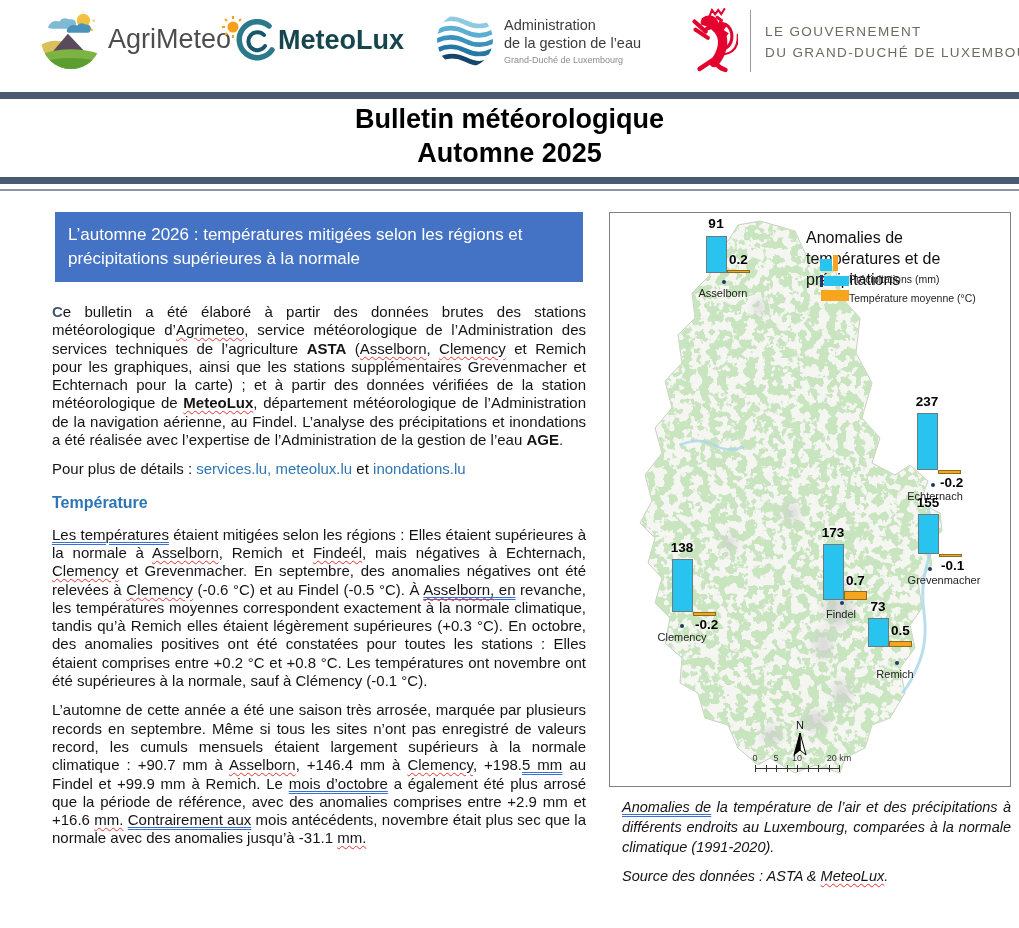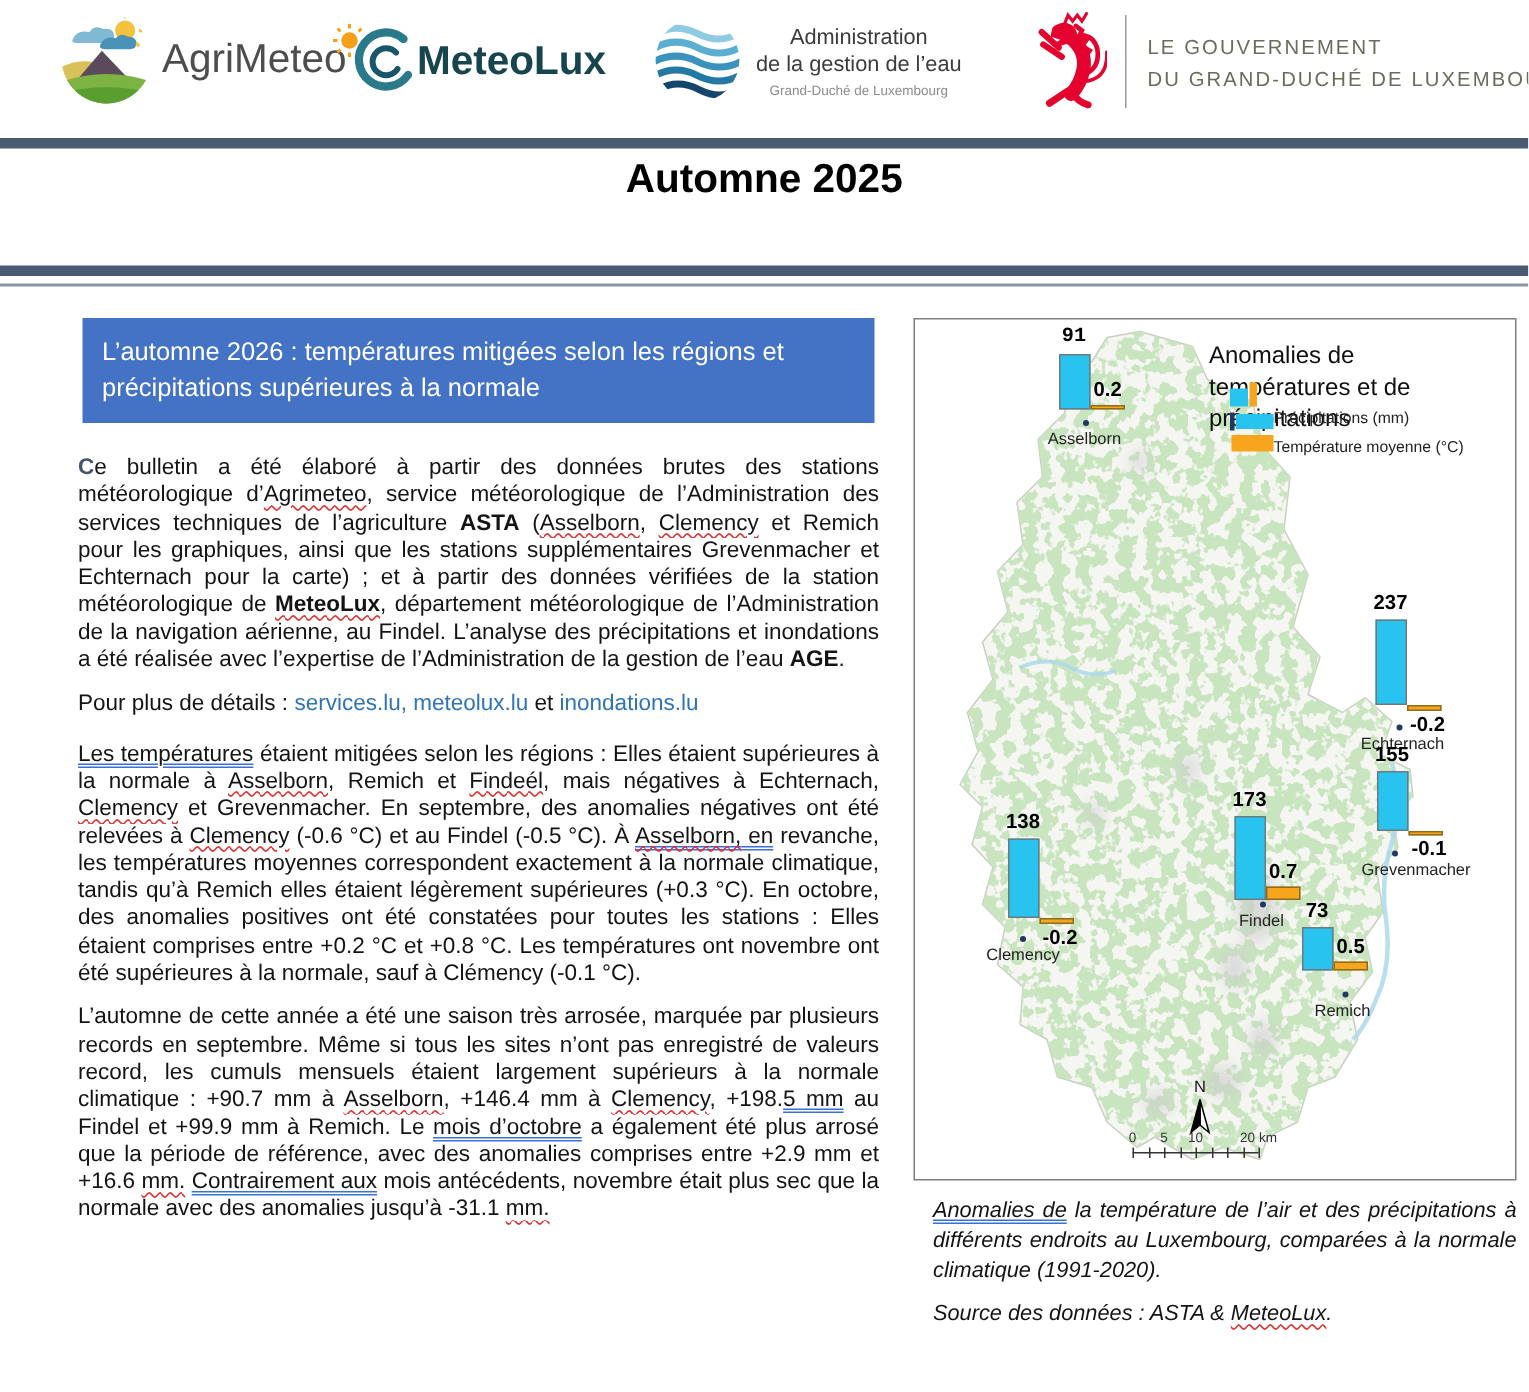--- a/index.html
+++ b/index.html
@@ -7,21 +7,21 @@
         font-family:"Liberation Sans",sans-serif;color:#111;}
 
   
   .logobar{position:absolute;left:0;top:0;width:100%;height:92px;background:#fff;}
   .lg{position:absolute;display:flex;align-items:center;}
   .lg-agr{left:40px;top:8px;}
   .agr-t{font-size:27px;color:#4d4d4d;margin-left:6px;}
   .lg-mlx{left:220px;top:14px;}
   .mlx-t{font-size:27px;font-weight:bold;color:#17454e;margin-left:-4px;}
   .lg-age{left:436px;top:11px;}
-  .age-t{margin-left:10px;text-align:center;}
+  .age-t{margin-left:10px;}
   .age-l1{font-size:14.5px;line-height:18px;color:#3c3c3c;}
   .age-l2{font-size:9px;color:#8c8c8c;margin-top:3px;}
   .lg-gov{left:686px;top:8px;}
   .gov-div{width:1px;height:62px;background:#9a9a9a;margin:0 14px 0 12px;}
   .gov-t{padding-top:2px;}
   .gov-l{font-size:13.5px;letter-spacing:1.4px;color:#6b6c60;line-height:21px;white-space:nowrap;}
 
   
   .rule{position:absolute;left:0;width:100%;height:7px;background:#4a5a70;}
   .r1{top:92px;} .r2{top:177px;}
@@ -172,29 +172,31 @@
       <div class="gov-div"></div>
       <div class="gov-t">
         <div class="gov-l">LE GOUVERNEMENT</div>
         <div class="gov-l">DU GRAND-DUCHÉ DE LUXEMBOURG</div>
       </div>
     </div>
   </header>
 
   <div class="rule r1"></div>
   <div class="doc-title">
+    <div>Bulletin météorologique</div>
     <div>Automne 2025</div>
   </div>
   <div class="rule r2"></div>
   <div class="r3"></div>
 
   <div class="left-col">
     <div class="headline">L’automne 2026 : températures mitigées selon les régions et précipitations supérieures à la normale</div>
     <p class="body"><span class="init">C</span><span>e bulletin a été élaboré à partir des données brutes des stations météorologique d’</span><span class="sp-red">Agrimeteo</span><span>, service météorologique de l’Administration des services techniques de l’agriculture </span><span class="b">ASTA</span><span> (</span><span class="sp-red">Asselborn</span><span>, </span><span class="sp-red">Clemency</span><span> et Remich pour les graphiques, ainsi que les stations supplémentaires Grevenmacher et Echternach pour la carte) ; et à partir des données vérifiées de la station météorologique de </span><span class="b sp-red">MeteoLux</span><span>, département météorologique de l’Administration de la navigation aérienne, au Findel. L’analyse des précipitations et inondations a été réalisée avec l’expertise de l’Administration de la gestion de l’eau </span><span class="b">AGE</span><span>.</span></p>
     <p class="body links-line"><span>Pour plus de détails : </span><span class="link">services.lu,</span><span> </span><span class="link">meteolux.lu</span><span> et </span><span class="link">inondations.lu</span></p>
+    <h3 class="h">Température</h3>
     <p class="body"><span class="gr-blue">Les températures</span><span> étaient mitigées selon les régions : Elles étaient supérieures à la normale à </span><span class="sp-red">Asselborn</span><span>, Remich et </span><span class="sp-red">Findeél</span><span>, mais négatives à Echternach, </span><span class="sp-red">Clemency</span><span> et Grevenmacher. En septembre, des anomalies négatives ont été relevées à </span><span class="sp-red">Clemency</span><span> (-0.6 °C) et au Findel (-0.5 °C). À </span><span class="gr-blue"><span class="sp-red">Asselborn,</span></span><span class="gr-blue"> en</span><span> revanche, les températures moyennes correspondent exactement à la normale climatique, tandis qu’à Remich elles étaient légèrement supérieures (+0.3 °C). En octobre, des anomalies positives ont été constatées pour toutes les stations : Elles étaient comprises entre +0.2 °C et +0.8 °C. Les températures ont novembre ont été supérieures à la normale, sauf à Clémency (-0.1 °C).</span></p>
     <p class="body"><span>L’automne de cette année a été une saison très arrosée, marquée par plusieurs records en septembre. Même si tous les sites n’ont pas enregistré de valeurs record, les cumuls mensuels étaient largement supérieurs à la normale climatique : +90.7 mm à </span><span class="sp-red">Asselborn</span><span>, +146.4 mm à </span><span class="sp-red">Clemency</span><span>, +198.</span><span class="gr-blue">5 mm</span><span> au Findel et +99.9 mm à Remich. Le </span><span class="gr-blue">mois d’octobre</span><span> a également été plus arrosé que la période de référence, avec des anomalies comprises entre +2.9 mm et +16.6 </span><span class="sp-red">mm.</span><span> </span><span class="gr-blue">Contrairement aux</span><span> mois antécédents, novembre était plus sec que la normale avec des anomalies jusqu’à -31.1 </span><span class="sp-red">mm.</span></p>
   </div>
 
   <aside class="map-box">
     <svg class="lux-map" width="400" height="573" viewBox="0 0 400 573">
       <defs>
         <filter id="speck" x="-2%" y="-2%" width="104%" height="104%">
           <feTurbulence type="fractalNoise" baseFrequency="0.11" numOctaves="3" seed="9"></feTurbulence>
           <feColorMatrix type="matrix" values="0 0 0 0 0.58  0 0 0 0 0.78  0 0 0 0 0.52  0 0 0 18 -8.4"></feColorMatrix>

